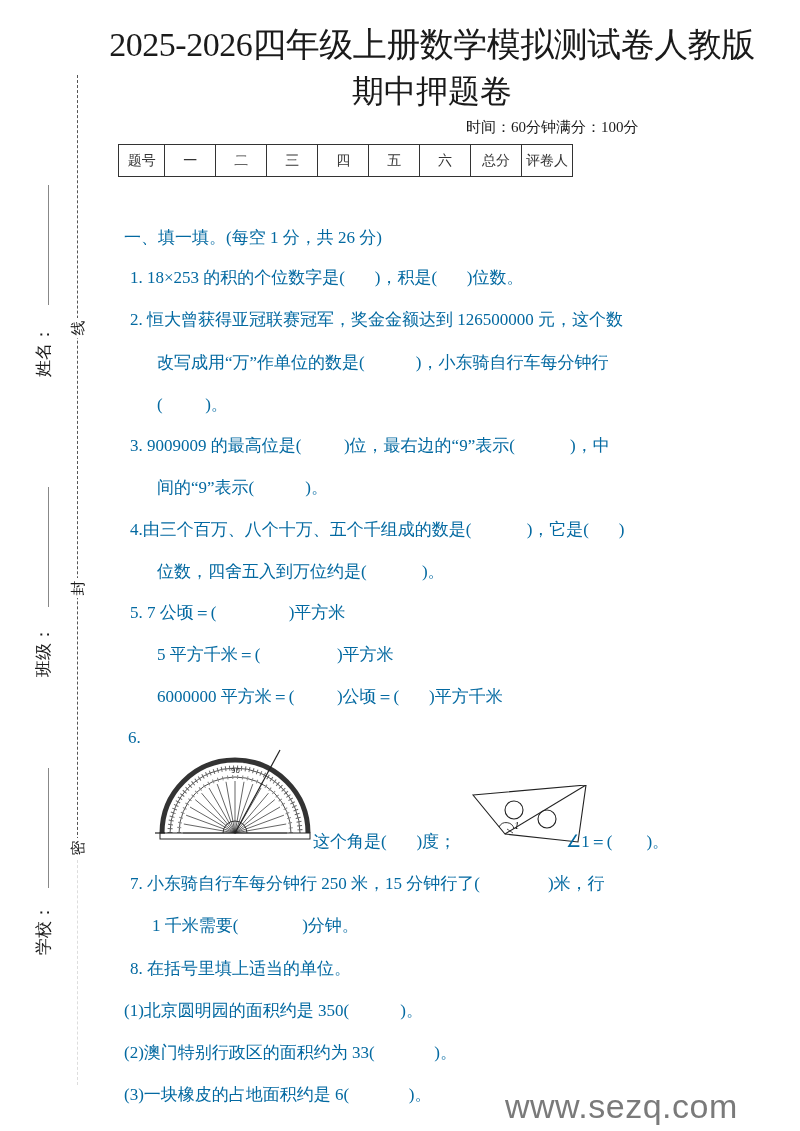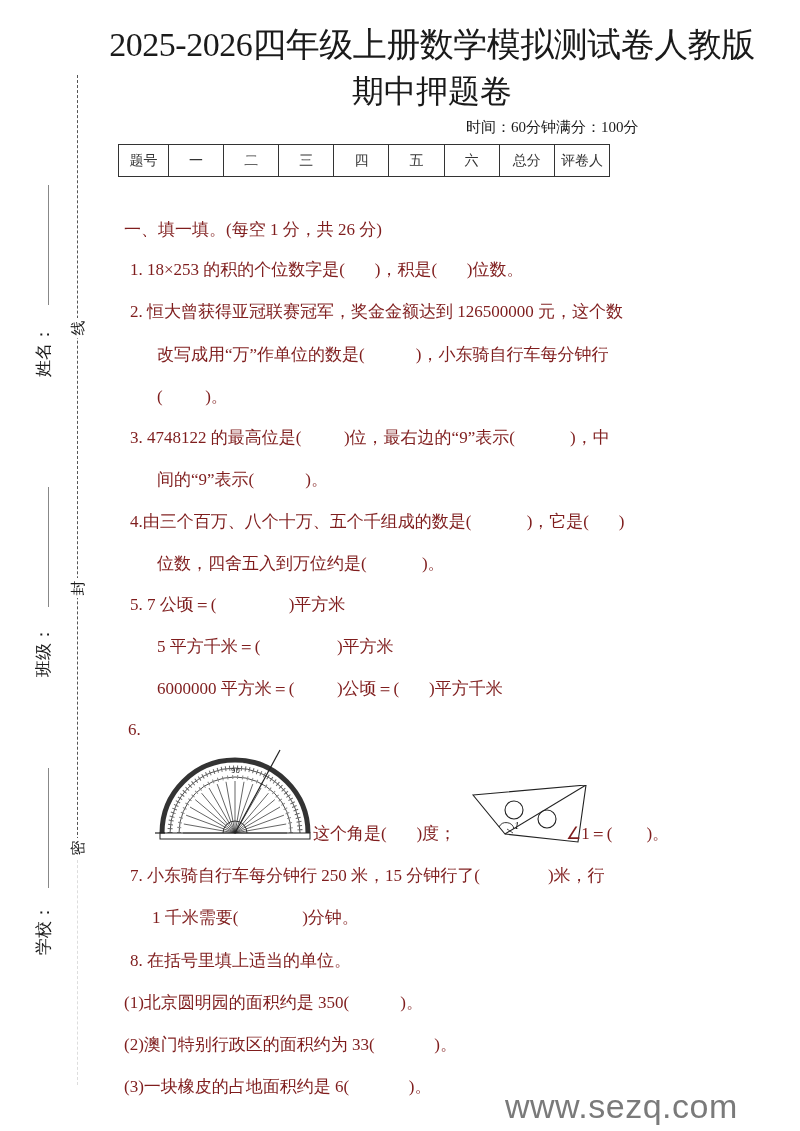--- a/index.html
+++ b/index.html
@@ -38,33 +38,33 @@
       position: absolute; left: 92px; top: 70px; width: 680px;
       font-family: "Liberation Serif", serif; font-size: 32px; text-align: center;
     }
     .meta {
       position: absolute; left: 466px; top: 118px;
       font-family: "Liberation Serif", serif; font-size: 15px; white-space: nowrap;
     }
 
     
     table.score {
-      position: absolute; left: 118px; top: 144px; width: 492px;
+      position: absolute; left: 118px; top: 144px; width: 455px;
       border-collapse: collapse; font-family: "DejaVu Sans", sans-serif; font-size: 14px; color: #333;
     }
     table.score td {
       border: 1.5px solid #333; height: 32px; text-align: center; vertical-align: middle;
       width: 62px;
     }
     table.score td.first { width: 56px; }
 
     
     .line {
       position: absolute; font-family: "Liberation Serif", serif; font-size: 17px;
-      white-space: pre; color: #7f1d1d;
+      white-space: pre; color: #0369a1; margin-top: 8px;
     }
     .answer-slot { display: inline-block; }
 
     
     .fig { position: absolute; }
 
     .watermark {
       position: absolute; left: 505px; top: 1087px;
       font-family: "Liberation Sans", sans-serif; font-size: 34px; color: #7a7a7a; letter-spacing: 0.5px;
     }
@@ -108,21 +108,21 @@
   </table>
 
 <div class="line" style="left:124px; top:218px;">一、填一填。(每空 1 分，共 26 分)</div>
 
 <div class="line" style="left:130px; top:258px;"><span>1.</span> <span>18×253 的积的个位数字是(</span><span class="answer-slot">       </span><span>)，积是(</span><span class="answer-slot">       </span><span>)位数。</span></div>
 
 <div class="line" style="left:130px; top:300px;"><span>2.</span> <span>恒大曾获得亚冠联赛冠军，奖金金额达到 126500000 元，这个数</span></div>
 <div class="line" style="left:157px; top:343px;"><span>改写成用“万”作单位的数是(</span><span class="answer-slot">            </span><span>)，小东骑自行车每分钟行</span></div>
 <div class="line" style="left:157px; top:385px;"><span>(</span><span class="answer-slot">          </span><span>)。</span></div>
 
-<div class="line" style="left:130px; top:426px;"><span>3.</span> <span>4748122 的最高位是(</span><span class="answer-slot">          </span><span>)位，最右边的“9”表示(</span><span class="answer-slot">             </span><span>)，中</span></div>
+<div class="line" style="left:130px; top:426px;"><span>3.</span> <span>9009009 的最高位是(</span><span class="answer-slot">          </span><span>)位，最右边的“9”表示(</span><span class="answer-slot">             </span><span>)，中</span></div>
 <div class="line" style="left:157px; top:468px;font-family:Liberation Serif, serif;"><span>间的“9”表示(</span><span class="answer-slot">            </span><span>)。</span></div>
 
 <div class="line" style="left:130px; top:510px;"><span>4.</span><span>由三个百万、八个十万、五个千组成的数是(</span><span class="answer-slot">             </span><span>)，它是(</span><span class="answer-slot">       </span><span>)</span></div>
 <div class="line" style="left:157px; top:552px;"><span>位数，四舍五入到万位约是(</span><span class="answer-slot">             </span><span>)。</span></div>
 
 <div class="line" style="left:130px; top:593px;"><span>5.</span> <span>7 公顷＝(</span><span class="answer-slot">                 </span><span>)平方米</span></div>
 <div class="line" style="left:157px; top:635px;"><span>5 平方千米＝(</span><span class="answer-slot">                  </span><span>)平方米</span></div>
 <div class="line" style="left:157px; top:677px;"><span>6000000 平方米＝(</span><span class="answer-slot">          </span><span>)公顷＝(</span><span class="answer-slot">       </span><span>)平方千米</span></div>
 
 <div class="line" style="left:128px; top:720px;">6.</div>

